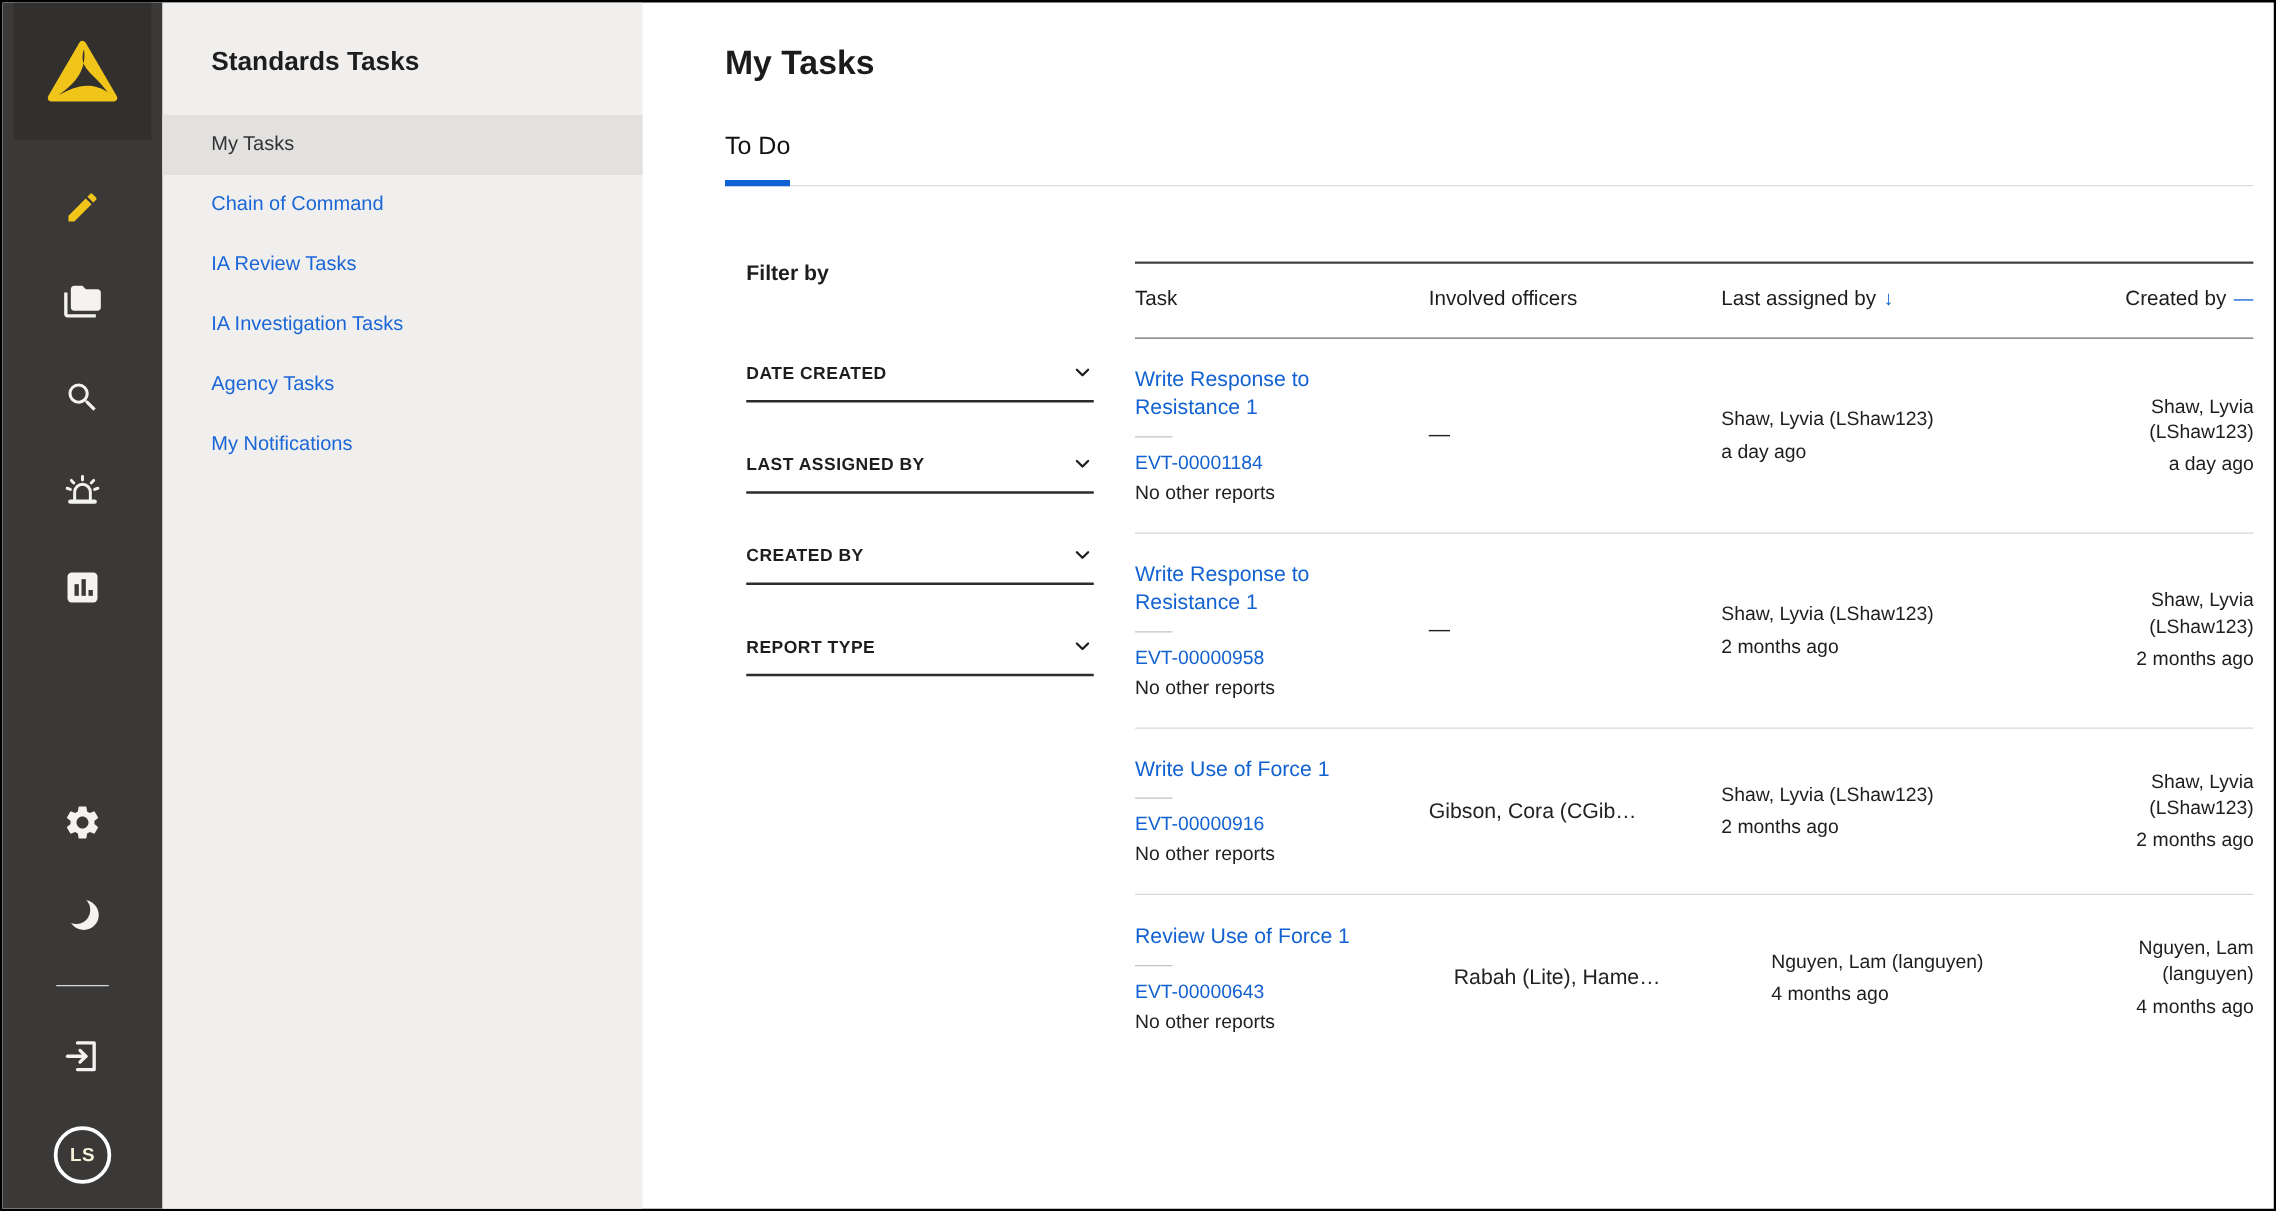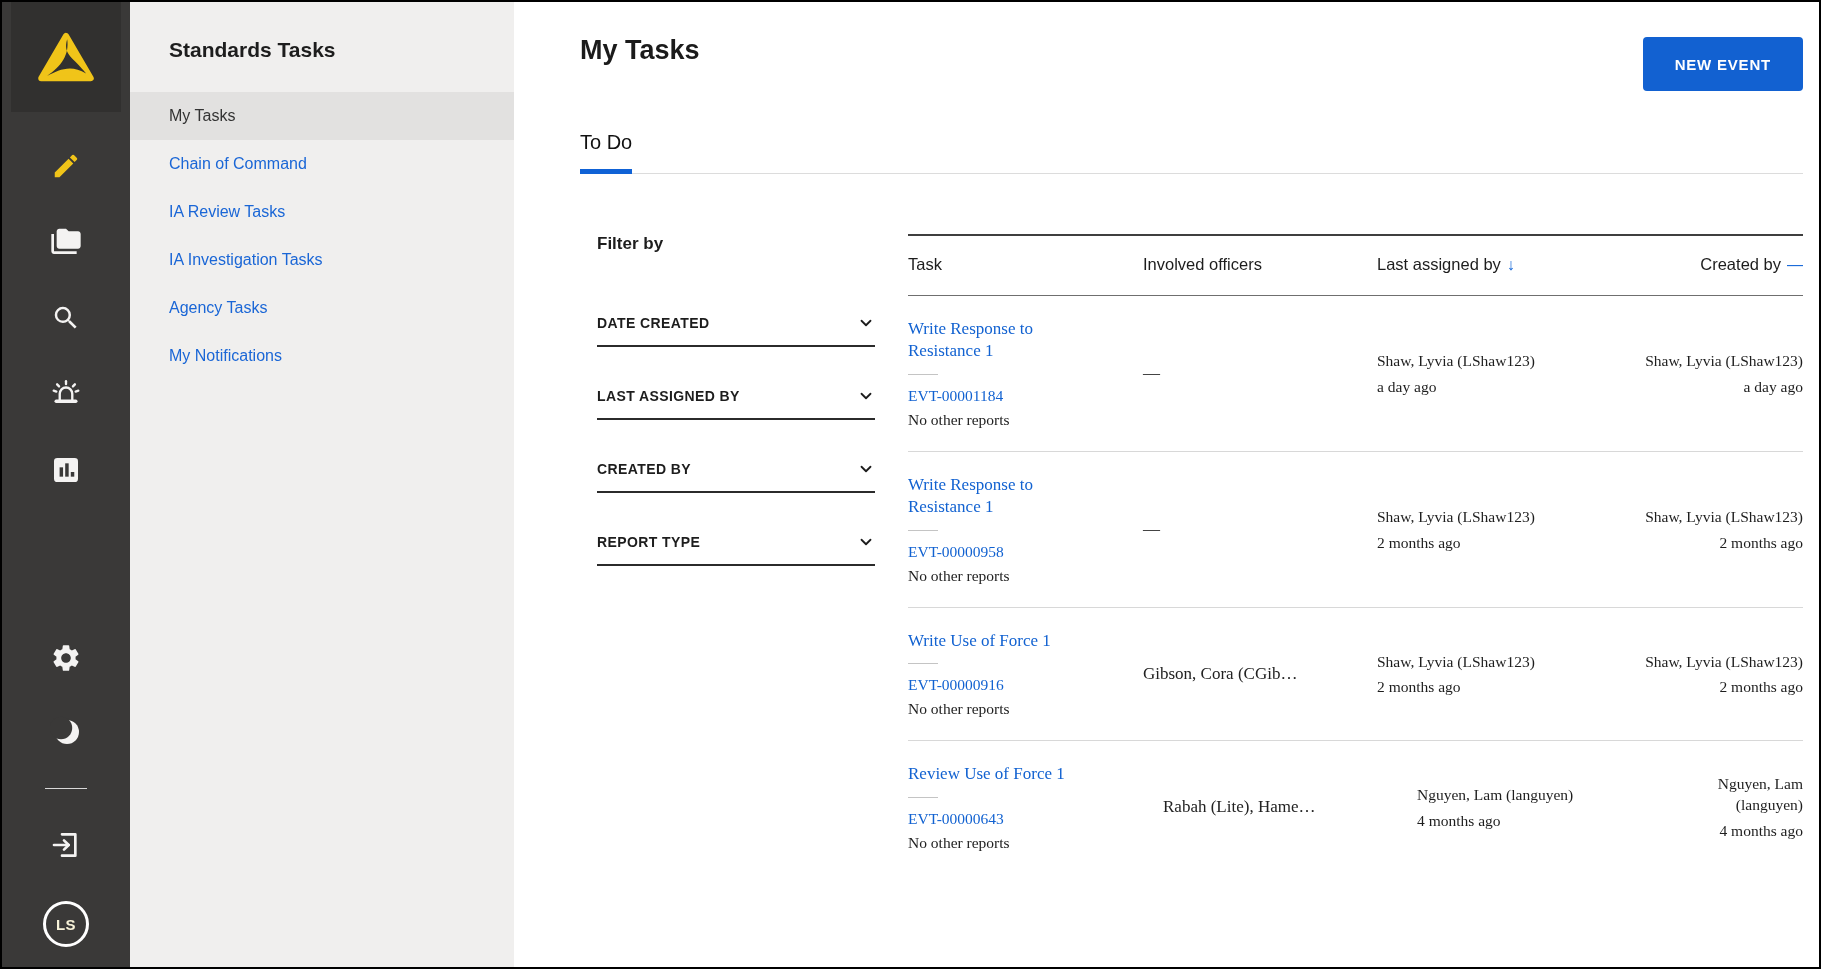--- a/index.html
+++ b/index.html
@@ -50,21 +50,21 @@
   .page-btn { width:74px; height:50px; background:#fff; border:1px solid #9a9a9a; border-radius:2px;
               display:flex; align-items:center; justify-content:center; cursor:pointer; }
   .page-label { font-size:16px; color:#222; margin:0 56px; }
 
   .table { border-top:2px solid #3f3f3f; }
   .trow { display:grid; grid-template-columns:235px 234px 248px 1fr; }
   .thead { padding:19px 0 21px; border-bottom:1px solid #6f6f6f; }
   .th { font-size:16.5px; color:#1d1d1d; }
   .th.right { text-align:right; }
   .sort-glyph { color:#1668d8; font-size:16px; margin-left:6px; }
-  .tbody-row { padding:22px 0; border-bottom:1px solid #d8d8d8;font-family:Liberation Serif, serif; }
+  .tbody-row { padding:22px 0; border-bottom:1px solid #d8d8d8; }
   .tbody-row:last-child { border-bottom:none;gap:20px; }
 
   .task-title { display:block; font-size:17px; line-height:1.32; font-weight:500; color:#1262d1; max-width:172px; cursor:pointer; }
   .mini-div { width:30px; height:1px; background:#c4c4c4; margin:11px 0 12px; }
   .evt-link { display:inline-block; font-size:15.5px; color:#1262d1; cursor:pointer; }
   .note { font-size:15.5px; color:#222; margin-top:6px; }
   .officers { align-self:center; font-size:17px; color:#222; padding-right:10px; }
   .by-cell { align-self:center; font-size:15.5px; color:#1e1e1e; }
   .by-cell .nm { font-weight:500; line-height:1.35; }
   .by-cell .tm { margin-top:6px; }
@@ -171,21 +171,20 @@
     </div>
     <div class="side-item">
       <span>My Notifications</span>
     </div>
   </nav>
 
   <main class="main">
 
     <div class="main-header">
       <h1>My Tasks</h1>
-      <button class="btn-primary">NEW EVENT</button>
     </div>
 
     <div class="tabbar">
       <div class="tab">To Do</div>
     </div>
 
     <div class="content">
 
       <div class="filters">
         <h3>Filter by</h3>

